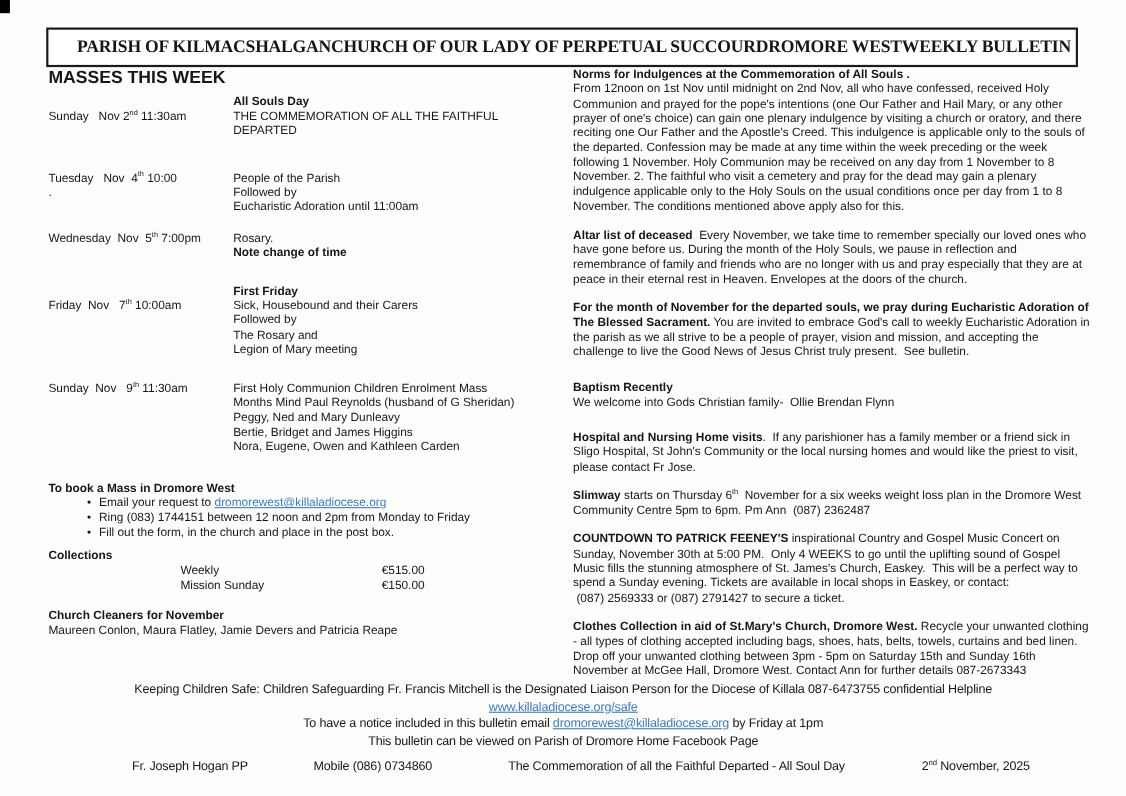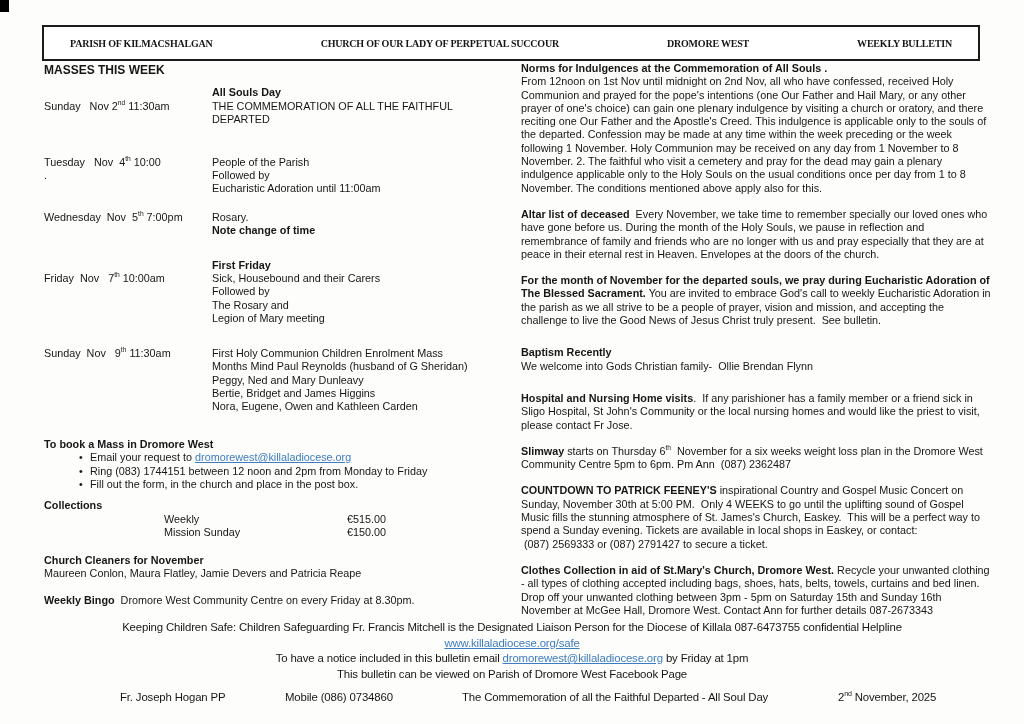--- a/index.html
+++ b/index.html
@@ -4,25 +4,25 @@
 <style>
   html,body{margin:0;padding:0;}
   body{width:1024px;height:724px;background:#fdfdfc;position:relative;overflow:hidden;
        font-family:"Liberation Sans",sans-serif;color:#161616;}
   .b{font-weight:bold;}
   .link{color:#3d7cc0;text-decoration:underline;cursor:pointer;}
   sup{font-size:0.62em;line-height:0;}
   .artifact{position:absolute;left:0;top:0;width:9px;height:12px;background:#000;}
   .header-box{position:absolute;left:42px;top:25px;width:938px;height:31px;box-sizing:border-box;
        border:2px solid #1b1b1b;display:flex;align-items:center;justify-content:space-between;
-       padding:16px 26px;font-family:"Liberation Serif",serif;font-weight:bold;font-size:10px;
+       padding:16px 26px;font-family:"Liberation Serif",serif;font-weight:bold;font-size:16px;
        letter-spacing:-0.2px;white-space:nowrap;background:#fff;}
   .col-left{position:absolute;left:44px;top:64px;width:462px;font-size:10.8px;line-height:13.4px;}
   .col-right{position:absolute;left:521px;top:62px;width:472px;font-size:10.8px;line-height:13.3px;}
-  .masses-title{font-size:12px;margin-bottom:9px;}
+  .masses-title{font-size:16px;margin-bottom:9px;}
   .mass-row{display:flex;}
   .mass-when{width:168px;flex:none;white-space:pre;}
   .mass-desc{flex:1;white-space:pre-wrap;}
   #masses .mass-row:nth-child(1){margin-bottom:29px;}
   #masses .mass-row:nth-child(2){margin-bottom:15px;}
   #masses .mass-row:nth-child(3){margin-bottom:21px;}
   #masses .mass-row:nth-child(4){margin-bottom:21px;}
   .sec-book{margin-top:24px;}
   .bullet-item{display:flex;}
   .bullet-dot{width:18px;flex:none;text-align:center;margin-left:28px;}
@@ -112,38 +112,37 @@
           <span>€150.00</span>
         </div>
       </div>
   </div>
 
   <div class="sec-cleaners">
     <div class="b">Church Cleaners for November</div>
     <div>Maureen Conlon, Maura Flatley, Jamie Devers and Patricia Reape</div>
   </div>
 
-  <div class="sec-bingo" id="bingo"><span class="b">Weekly Bingo</span><span>  Dromore West Community Centre on every Friday at 8.30pm.</span></div>
 </div>
 
 <div class="col-right" id="rcol">
     <div class="para"><span class="b">Norms for Indulgences at the Commemoration of All Souls .</span><br><span>From 12noon on 1st Nov until midnight on 2nd Nov, all who have confessed, received Holy Communion and prayed for the pope's intentions (one Our Father and Hail Mary, or any other prayer of one's choice) can gain one plenary indulgence by visiting a church or oratory, and there reciting one Our Father and the Apostle's Creed. This indulgence is applicable only to the souls of the departed. Confession may be made at any time within the week preceding or the week following 1 November. Holy Communion may be received on any day from 1 November to 8 November. 2. The faithful who visit a cemetery and pray for the dead may gain a plenary indulgence applicable only to the Holy Souls on the usual conditions once per day from 1 to 8 November. The conditions mentioned above apply also for this.</span></div>
     <div class="para"><span class="b">Altar list of deceased</span><span>  Every November, we take time to remember specially our loved ones who have gone before us. During the month of the Holy Souls, we pause in reflection and remembrance of family and friends who are no longer with us and pray especially that they are at peace in their eternal rest in Heaven. Envelopes at the doors of the church.</span></div>
     <div class="para"><span class="b">For the month of November for the departed souls, we pray during Eucharistic Adoration of The Blessed Sacrament.</span><span> You are invited to embrace God's call to weekly Eucharistic Adoration in the parish as we all strive to be a people of prayer, vision and mission, and accepting the challenge to live the Good News of Jesus Christ truly present.  See bulletin.</span></div>
     <div class="para"><span class="b">Baptism Recently</span><br><span>We welcome into Gods Christian family-  Ollie Brendan Flynn</span></div>
     <div class="para"><span class="b">Hospital and Nursing Home visits</span><span>.  If any parishioner has a family member or a friend sick in Sligo Hospital, St John's Community or the local nursing homes and would like the priest to visit, please contact Fr Jose.</span></div>
     <div class="para"><span class="b">Slimway</span><span> starts on Thursday 6</span><sup>th</sup><span>  November for a six weeks weight loss plan in the Dromore West Community Centre 5pm to 6pm. Pm Ann  (087) 2362487</span></div>
     <div class="para"><span class="b">COUNTDOWN TO PATRICK FEENEY'S</span><span> inspirational Country and Gospel Music Concert on Sunday, November 30th at 5:00 PM.  Only 4 WEEKS to go until the uplifting sound of Gospel Music fills the stunning atmosphere of St. James's Church, Easkey.  This will be a perfect way to spend a Sunday evening. Tickets are available in local shops in Easkey, or contact:</span><br><span> (087) 2569333 or (087) 2791427 to secure a ticket.</span></div>
     <div class="para"><span class="b">Clothes Collection in aid of St.Mary's Church, Dromore West.</span><span> Recycle your unwanted clothing - all types of clothing accepted including bags, shoes, hats, belts, towels, curtains and bed linen. Drop off your unwanted clothing between 3pm - 5pm on Saturday 15th and Sunday 16th November at McGee Hall, Dromore West. Contact Ann for further details 087-2673343</span></div>
   </div>
 
 <div class="footer">
   <div class="fc">Keeping Children Safe: Children Safeguarding Fr. Francis Mitchell is the Designated Liaison Person for the Diocese of Killala 087-6473755 confidential Helpline</div>
   <div class="fc"><span class="link">www.killaladiocese.org/safe</span></div>
   <div class="fc" id="fnotice"><span>To have a notice included in this bulletin email </span><span class="link">dromorewest@killaladiocese.org</span><span> by Friday at 1pm</span></div>
-  <div class="fc">This bulletin can be viewed on Parish of Dromore West Facebook Page</div>
+  <div class="fc">This bulletin can be viewed on Parish of Dromore Home Facebook Page</div>
   <div class="f5" id="fbottom">
       <span class="f5-0"><span>Fr. Joseph Hogan PP</span></span>
       <span class="f5-1"><span>Mobile (086) 0734860</span></span>
       <span class="f5-2"><span>The Commemoration of all the Faithful Departed - All Soul Day</span></span>
       <span class="f5-3"><span>2</span><sup>nd</sup><span> November, 2025</span></span>
     </div>
 </div>
 
 </body></html>

